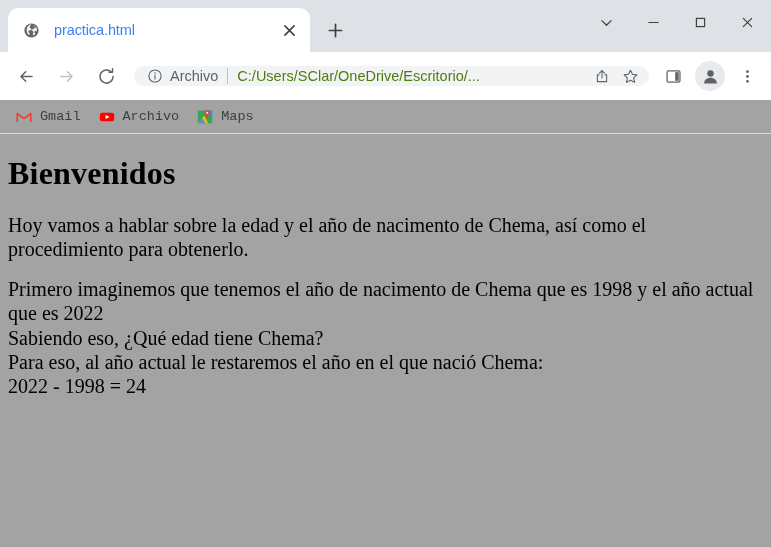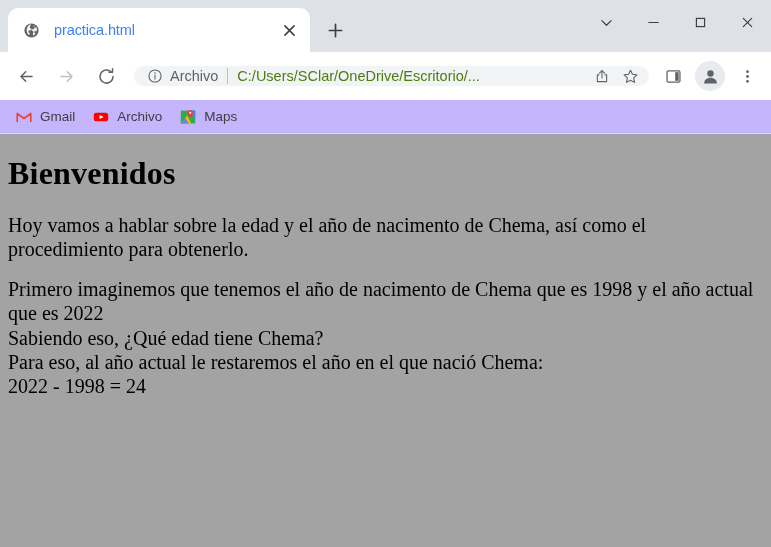--- a/index.html
+++ b/index.html
@@ -204,27 +204,28 @@
     align-items: center;
     justify-content: center;
     margin: 0 4px;
     flex: none;
     cursor: pointer;
   }
 
   
   .bookmarks {
     height: 34px;
-    background: #c4b5fd;
+    background: #a3a3a3;
     display: flex;
     align-items: center;
     padding: 0 8px;
     box-sizing: border-box;
     border-bottom: 1px solid #dadce0;
     flex: none;
+    font-family: Liberation Mono, monospace;
   }
   .bookmark {
     display: flex;
     align-items: center;
     height: 26px;
     padding: 0 8px;
     border-radius: 4px;
     margin-right: 2px;
     cursor: pointer;
   }

